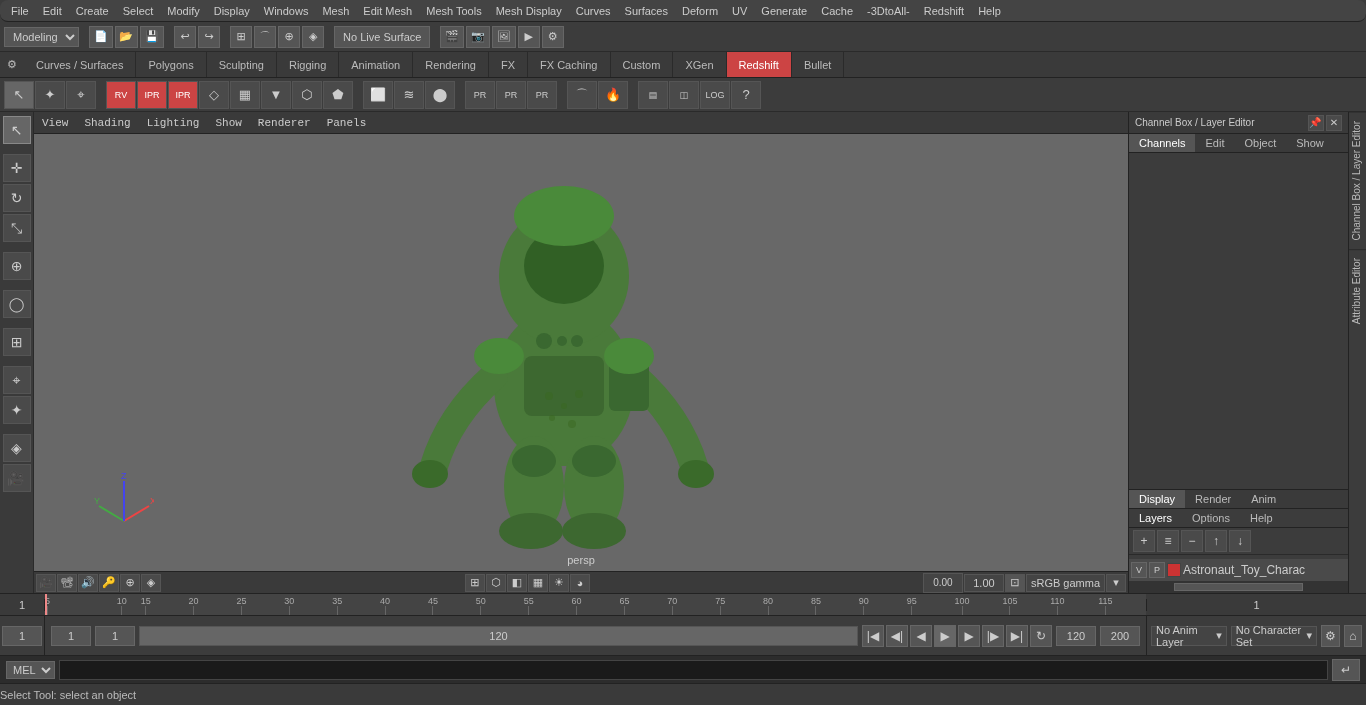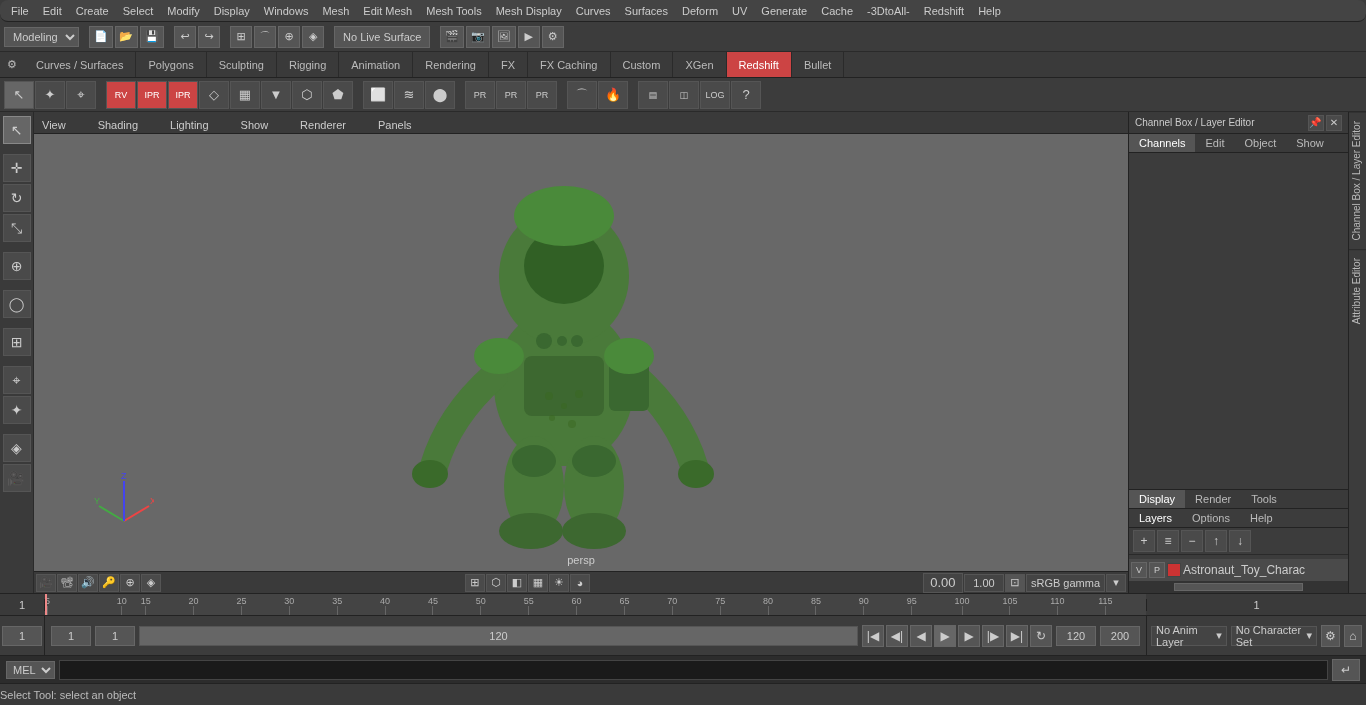--- a/index.html
+++ b/index.html
@@ -32,21 +32,21 @@
     #main { display: flex; height: calc(705px - 22px - 30px - 26px - 34px - 22px - 40px - 22px - 28px); }
 
     
     #left-toolbar { width: 34px; background: #3a3a3a; border-right: 1px solid #2a2a2a; display: flex; flex-direction: column; align-items: center; padding: 4px 0; gap: 2px; }
     .left-btn { width: 28px; height: 28px; background: #4a4a4a; border: 1px solid #555; color: #ccc; cursor: pointer; display: flex; align-items: center; justify-content: center; font-size: 14px; }
     .left-btn.active { background: #666; border-color: #888; }
     .left-sep { height: 6px; }
 
     
     #viewport { flex: 1; background: #686868; position: relative; overflow: hidden; }
-    #viewport-header { display: flex; align-items: flex-end; background: #3a3a3a; height: 22px; padding: 0 4px; gap: 24px; border-bottom: 1px solid #222; }
+    #viewport-header { display: flex; align-items: center; background: #3a3a3a; height: 22px; padding: 0 4px; gap: 8px; border-bottom: 1px solid #222; font-family: Liberation Mono, monospace; }
     .vp-menu { color: #ccc; font-size: 11px; cursor: pointer; padding: 2px 4px; }
     #viewport-canvas { width: 100%; height: calc(100% - 44px); position: relative; }
     #viewport-toolbar { display: flex; align-items: center; background: #3a3a3a; height: 22px; padding: 0 2px; gap: 1px; border-top: 1px solid #222; }
 
     
     #grid { position: absolute; bottom: 15%; left: 10%; right: 10%; height: 35%; }
 
     #persp-label { position: absolute; bottom: 5px; left: 50%; transform: translateX(-50%); color: #ccc; font-size: 11px; margin-top: 48px; }
 
     
@@ -335,21 +335,21 @@
       <div class="vp-icon">⊕</div>
       <div class="vp-icon">◈</div>
       <div style="flex:1"></div>
       <div class="vp-icon">⊞</div>
       <div class="vp-icon">⬡</div>
       <div class="vp-icon">◧</div>
       <div class="vp-icon">▦</div>
       <div class="vp-icon">☀</div>
       <div class="vp-icon">◕</div>
       <div style="flex:1"></div>
-      <span style="background:#444;border:1px solid #555;color:#ccc;width:40px;height:20px;font-size:13px;display:flex;align-items:center;justify-content:center;margin-left:29px;">0.00</span>
+      <span style="background:#444;border:1px solid #555;color:#ccc;width:40px;height:20px;font-size:10px;display:flex;align-items:center;justify-content:center;margin-left:29px;">0.00</span>
       <span style="background:#444;border:1px solid #555;color:#ccc;width:40px;height:18px;font-size:11px;display:flex;align-items:center;justify-content:center;">1.00</span>
       <div class="vp-icon" style="background:#555;">⊡</div>
       <span style="background:#444;border:1px solid #555;color:#ccc;padding:0 4px;height:18px;font-size:11px;display:flex;align-items:center;">sRGB gamma</span>
       <div class="vp-icon">▾</div>
     </div>
   </div>
 
   <div id="right-panel">
     <div id="right-panel-header">
       <span style="font-size:10px;">Channel Box / Layer Editor</span>
@@ -364,21 +364,21 @@
       <div class="ch-tab">Edit</div>
       <div class="ch-tab">Object</div>
       <div class="ch-tab">Show</div>
     </div>
 
     <div id="channel-box" style="flex:1;background:#3c3c3c;"></div>
 
     <div id="layer-subtabs-row" style="display:flex;background:#3a3a3a;border-top:1px solid #222;border-bottom:1px solid #222;">
       <div class="ch-tab active">Display</div>
       <div class="ch-tab">Render</div>
-      <div class="ch-tab">Tools</div>
+      <div class="ch-tab">Anim</div>
     </div>
 
     <div id="layer-subtabs">
       <div class="layer-subtab active">Layers</div>
       <div class="layer-subtab">Options</div>
       <div class="layer-subtab">Help</div>
     </div>
 
     <div id="layer-icons">
       <div class="layer-icon-btn">+</div>

